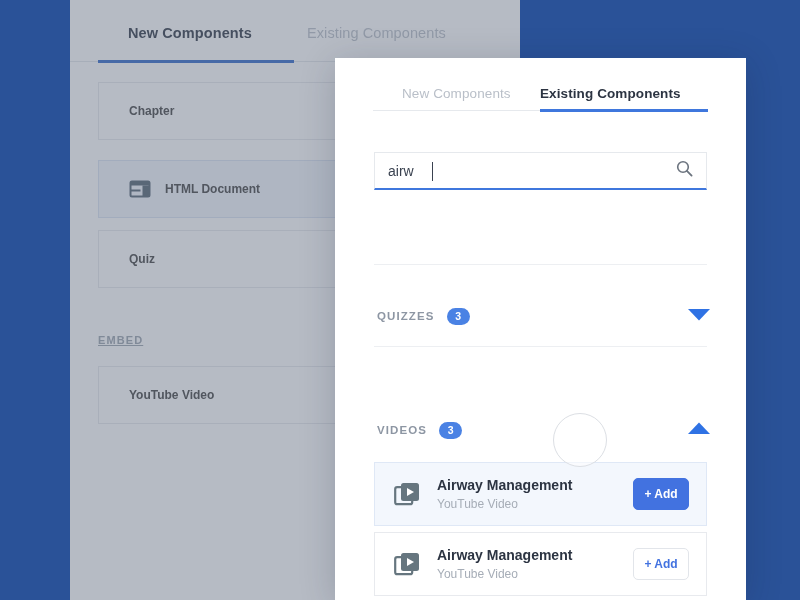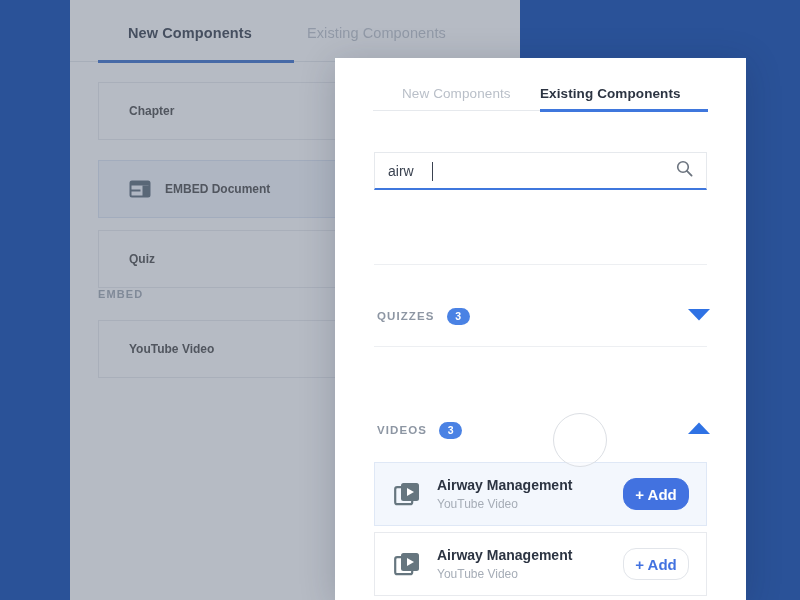--- a/index.html
+++ b/index.html
@@ -298,24 +298,24 @@
     white-space: nowrap;
   }
   .result-sub {
     font-size: 12px;
     color: #a6adb7;
     line-height: 1.35;
     white-space: nowrap;
   }
   .add-btn {
     flex: 0 0 auto;
-    width: 66px;
+    width: 56px;
     height: 32px;
-    border-radius: 13px;
-    font-size: 15px;
+    border-radius: 5px;
+    font-size: 12px;
     font-weight: bold;
     font-family: "Liberation Sans", sans-serif;
     display: flex;
     align-items: center;
     justify-content: center;
     cursor: pointer;
   }
   .add-btn.filled {
     background: #4272e0;
     color: #ffffff;
@@ -363,29 +363,29 @@
 
     <div class="back-row highlight" style="margin-top:20px;">
       <span class="row-icon">
         <svg width="22" height="22" viewBox="0 0 22 22">
           <rect x="1.5" y="3.5" width="19" height="15" rx="1.5" fill="none" stroke="#50606f" stroke-width="2"></rect>
           <rect x="1.5" y="3.5" width="19" height="4" fill="#50606f"></rect>
           <rect x="13.5" y="7.5" width="7" height="11" fill="#50606f"></rect>
           <rect x="1.5" y="11.5" width="10" height="2" fill="#50606f"></rect>
         </svg>
       </span>
-      <span>EMBED Document</span>
+      <span>HTML Document</span>
     </div>
 
     <div class="back-row" style="margin-top:12px;padding-left:30px;">
       <span>Quiz</span>
     </div>
 
 
-    <div class="back-section-label" style="">EMBED</div>
+    <div class="back-section-label" style="margin-top:46px;text-decoration:underline;">EMBED</div>
     <div class="back-row" style="margin-top:20px;padding-left:30px;">
       <span>YouTube Video</span>
     </div>
   </div>
 
   <div id="dim-overlay"></div>
 
   <div id="modal">
 
     <div id="modal-tabs">

